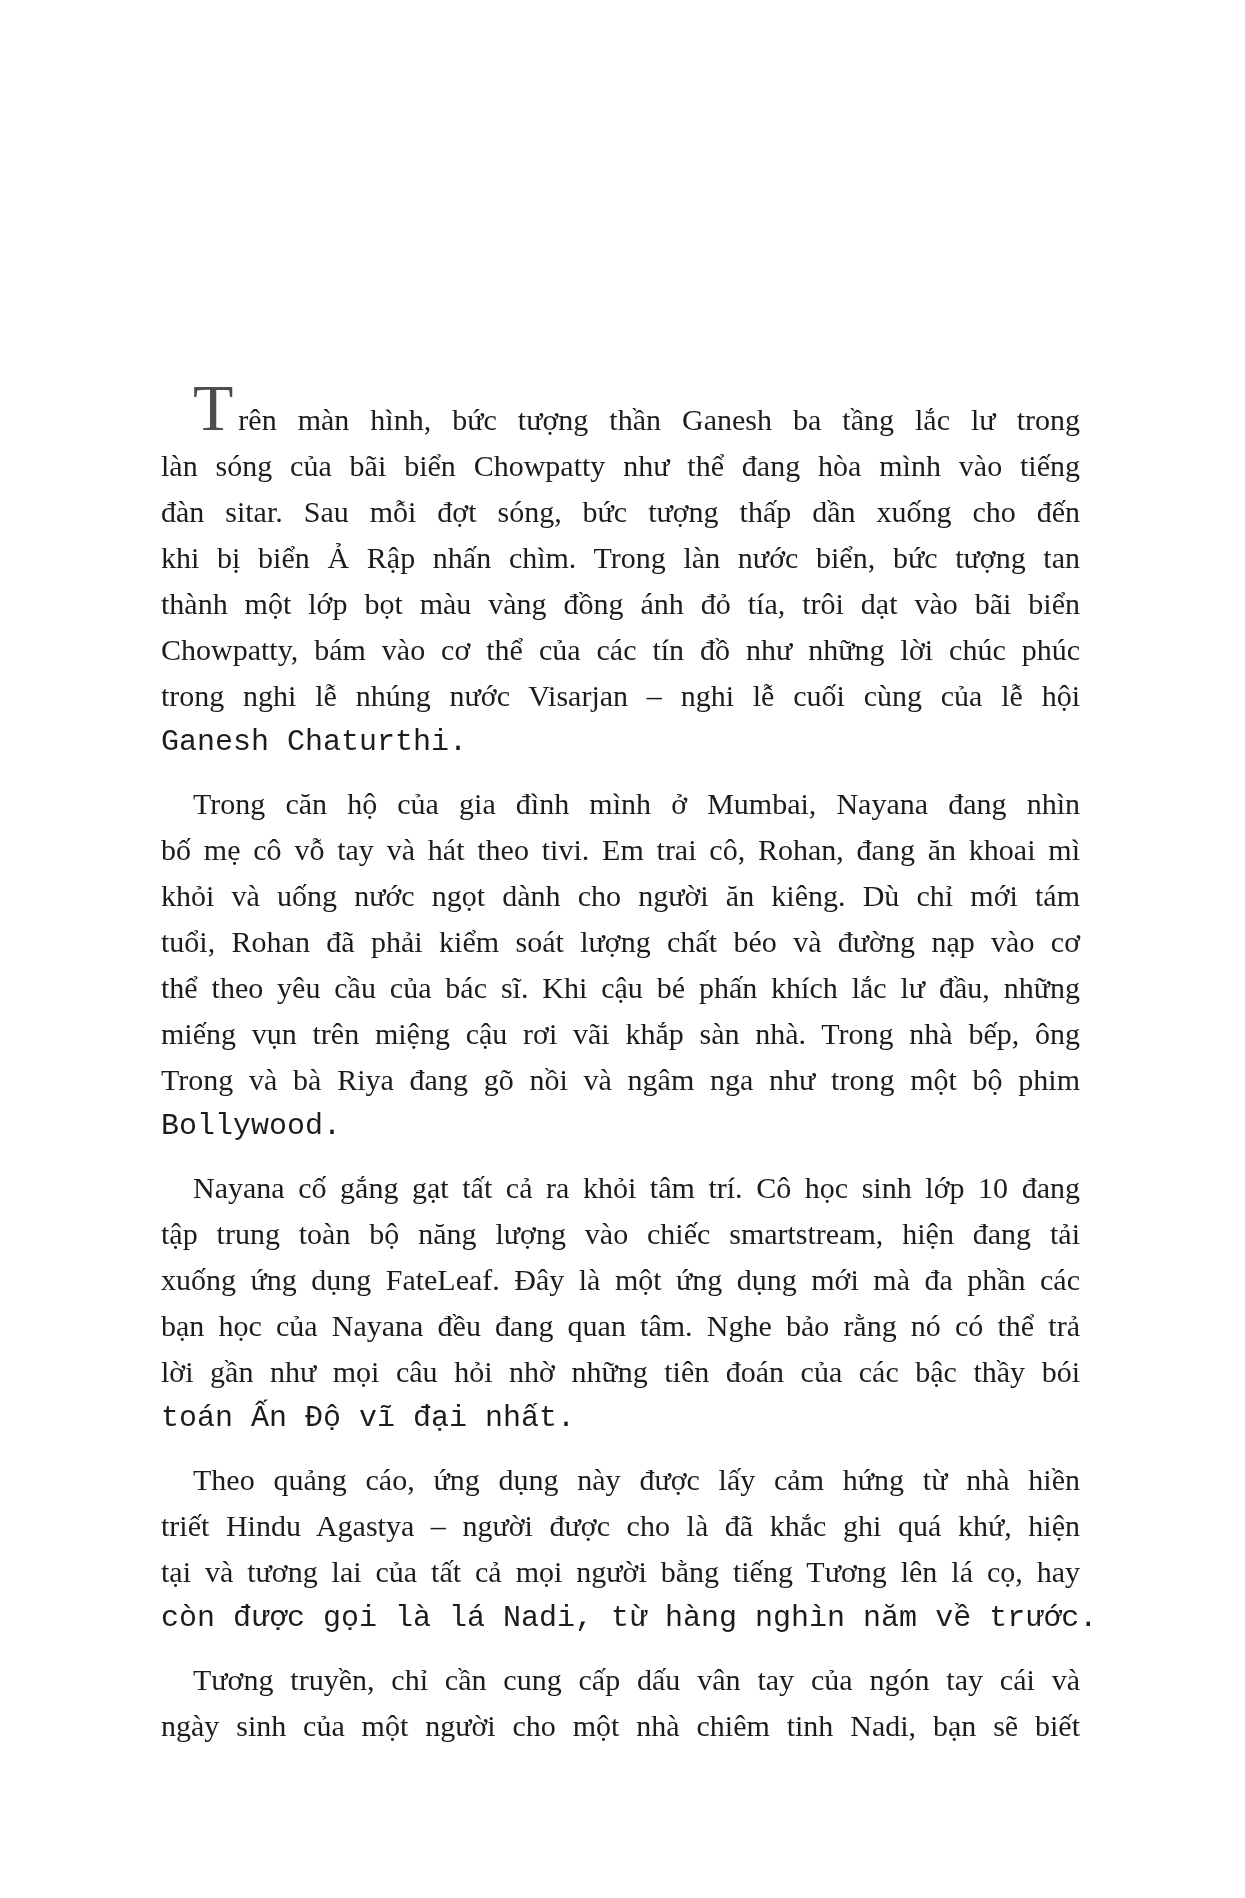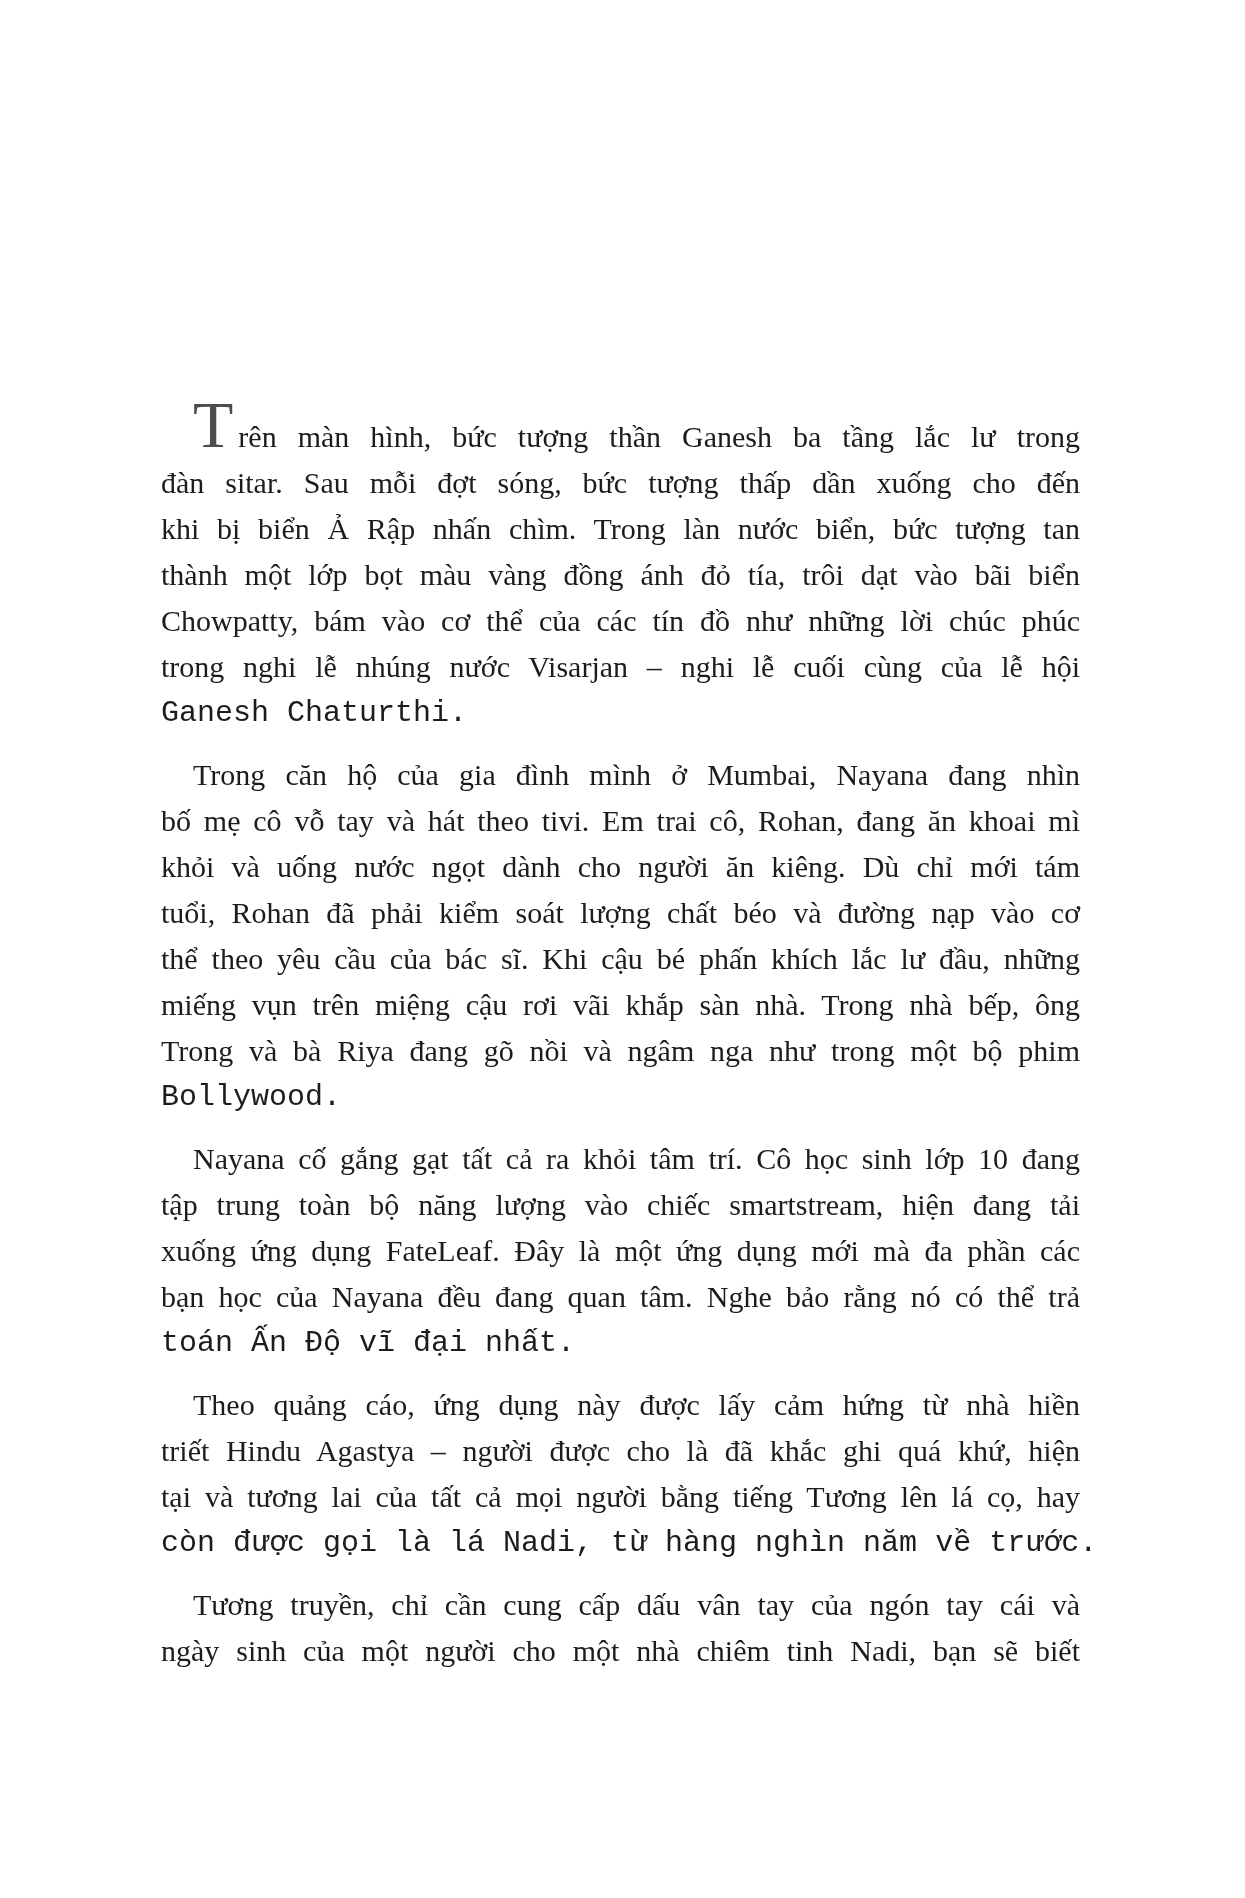--- a/index.html
+++ b/index.html
@@ -7,21 +7,21 @@
     width: 1245px;
     height: 1898px;
     background: #ffffff;
     position: relative;
     font-family: "Liberation Serif", serif;
     overflow: hidden;
   }
   .page-text {
     position: absolute;
     left: 161px;
-    top: 402px;
+    top: 385px;
     width: 919px;
     color: #1c1c1c;
     font-size: 30px;
     line-height: 46px;
   }
   .para { margin: 0 0 16px 0; }
   .para:last-child { margin-bottom: 12px; }
   .line {
     text-align: justify;
     text-align-last: justify;
@@ -36,20 +36,21 @@
     padding-right: 5px;
   }
 </style>
 </head>
 <body>
 
 <main class="page-text">
 
   <section class="para">
     <div class="line indent"><span class="dropcap">T</span><span>rên màn hình, bức tượng thần Ganesh ba tầng lắc lư trong</span></div>
+    <div class="line">làn sóng của bãi biển Chowpatty như thể đang hòa mình vào tiếng</div>
     <div class="line">đàn sitar. Sau mỗi đợt sóng, bức tượng thấp dần xuống cho đến</div>
     <div class="line">khi bị biển Ả Rập nhấn chìm. Trong làn nước biển, bức tượng tan</div>
     <div class="line">thành một lớp bọt màu vàng đồng ánh đỏ tía, trôi dạt vào bãi biển</div>
     <div class="line">Chowpatty, bám vào cơ thể của các tín đồ như những lời chúc phúc</div>
     <div class="line">trong nghi lễ nhúng nước Visarjan – nghi lễ cuối cùng của lễ hội</div>
     <div class="line last">Ganesh Chaturthi.</div>
   </section>
 
   <section class="para">
     <div class="line indent">Trong căn hộ của gia đình mình ở Mumbai, Nayana đang nhìn</div>
@@ -60,20 +61,21 @@
     <div class="line">miếng vụn trên miệng cậu rơi vãi khắp sàn nhà. Trong nhà bếp, ông</div>
     <div class="line">Trong và bà Riya đang gõ nồi và ngâm nga như trong một bộ phim</div>
     <div class="line last">Bollywood.</div>
   </section>
 
   <section class="para">
     <div class="line indent">Nayana cố gắng gạt tất cả ra khỏi tâm trí. Cô học sinh lớp 10 đang</div>
     <div class="line">tập trung toàn bộ năng lượng vào chiếc smartstream, hiện đang tải</div>
     <div class="line">xuống ứng dụng FateLeaf. Đây là một ứng dụng mới mà đa phần các</div>
     <div class="line">bạn học của Nayana đều đang quan tâm. Nghe bảo rằng nó có thể trả</div>
+    <div class="line">lời gần như mọi câu hỏi nhờ những tiên đoán của các bậc thầy bói</div>
     <div class="line last">toán Ấn Độ vĩ đại nhất.</div>
   </section>
 
   <section class="para">
     <div class="line indent">Theo quảng cáo, ứng dụng này được lấy cảm hứng từ nhà hiền</div>
     <div class="line">triết Hindu Agastya – người được cho là đã khắc ghi quá khứ, hiện</div>
     <div class="line">tại và tương lai của tất cả mọi người bằng tiếng Tương lên lá cọ, hay</div>
     <div class="line last">còn được gọi là lá Nadi, từ hàng nghìn năm về trước.</div>
   </section>
 

